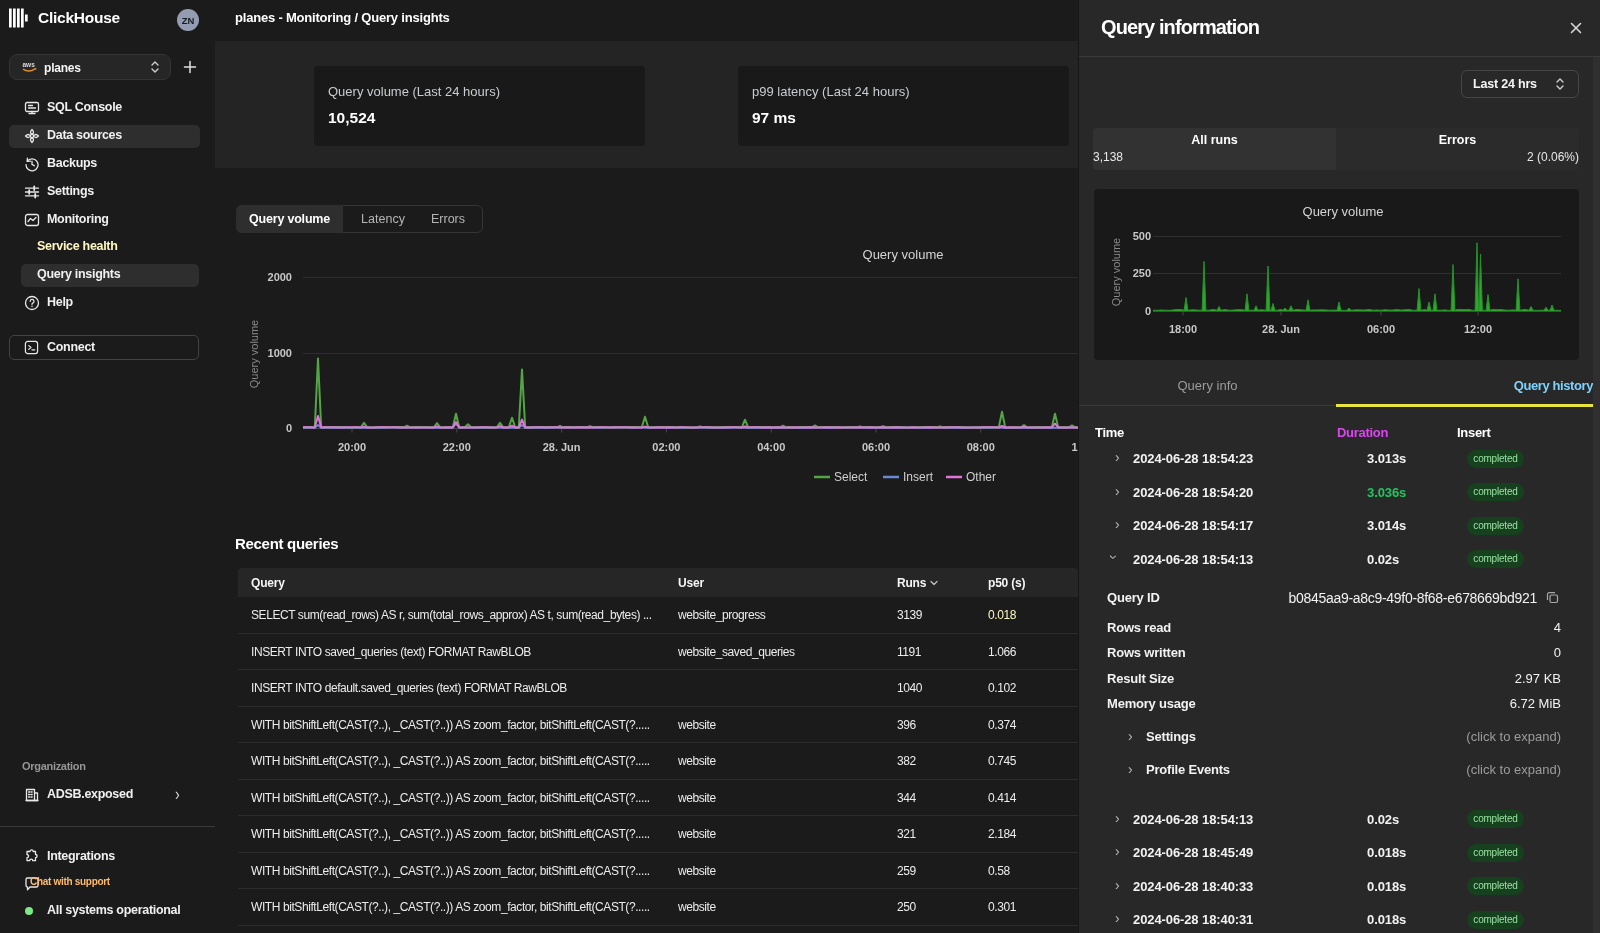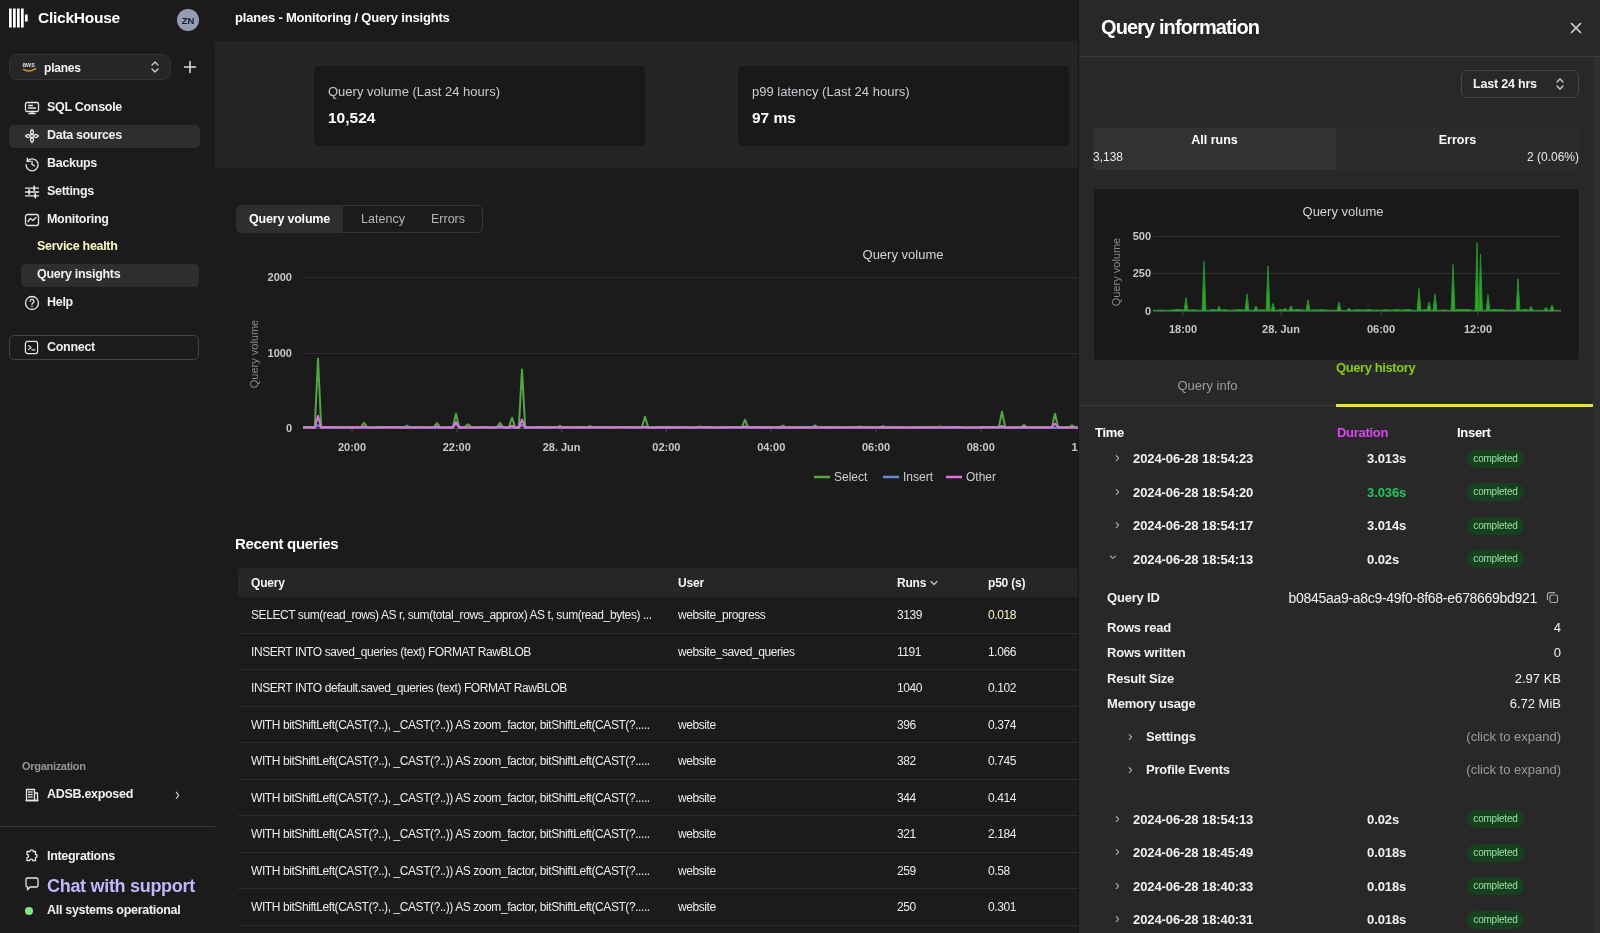--- a/index.html
+++ b/index.html
@@ -109,21 +109,21 @@
       <g fill="none" stroke="#e8e8e8" stroke-width="1.3" stroke-linecap="round" stroke-linejoin="round">
         <path d="M6 2.5 a1.6 1.6 0 0 1 3.2 0 h2.3 v3 a1.6 1.6 0 0 1 0 3.2 v3 h-2.7 a1.6 1.6 0 0 0 -3.2 0 H3 v-3 a1.6 1.6 0 0 0 0 -3.2 v-3 h3 Z"></path>
       </g>
     </svg>
 <div class="abs" style="left:47px;top:849px;font-size:12.5px;font-weight:bold;letter-spacing:-0.3px;color:#f0f0f0">Integrations</div>
 <svg class="abs" style="left:24px;top:876px" width="16" height="16" viewBox="0 0 16 16">
       <g fill="none" stroke="#e8e8e8" stroke-width="1.3" stroke-linecap="round" stroke-linejoin="round">
         <path d="M2 3.5 a1.5 1.5 0 0 1 1.5 -1.5 h9 a1.5 1.5 0 0 1 1.5 1.5 v6 a1.5 1.5 0 0 1 -1.5 1.5 h-6.5 L3.5 13.8 v-2.8 H3.5 a1.5 1.5 0 0 1 -1.5 -1.5 Z"></path>
       </g>
     </svg>
-<div class="abs" style="left:47px;top:876px;font-size:18px;font-weight:bold;letter-spacing:-0.3px;color:#c4b5fd">Chat with support</div>
+<div class="abs" style="left:30px;top:876px;font-size:10px;font-weight:bold;letter-spacing:-0.3px;color:#fdba74">Chat with support</div>
 <div class="abs" style="left:25px;top:907px;width:8px;height:8px;border-radius:50%;background:#7ee787"></div>
 <div class="abs" style="left:47px;top:903px;font-size:12.5px;font-weight:bold;letter-spacing:-0.3px;color:#f0f0f0">All systems operational</div>
 </div>
 <div class="abs" style="left:215px;top:0;width:863px;height:933px;background:#1b1b1b;overflow:hidden">
 <div class="abs" style="left:20px;top:10px;font-size:13px;font-weight:bold;letter-spacing:-0.2px;color:#fff">planes - Monitoring / Query insights</div>
 <div class="abs" style="left:0;top:41px;width:863px;height:127px;background:#242424"></div>
 <div class="abs" style="left:99px;top:66px;width:331px;height:80px;border-radius:4px;background:#191919"></div>
 <div class="abs" style="left:113px;top:84px;font-size:13px;color:#c9ccd1">Query volume (Last 24 hours)</div>
 <div class="abs" style="left:113px;top:109px;font-size:15.5px;font-weight:bold;color:#fff">10,524</div>
 <div class="abs" style="left:523px;top:66px;width:331px;height:80px;border-radius:4px;background:#191919"></div>
@@ -261,21 +261,21 @@
 <path d="M1280 311.5 v4" stroke="#494949" stroke-width="1"></path>
 <text x="1280" y="333" font-size="11" font-weight="bold" fill="#c8c8c8" text-anchor="middle">28. Jun</text>
 <path d="M1380 311.5 v4" stroke="#494949" stroke-width="1"></path>
 <text x="1380" y="333" font-size="11" font-weight="bold" fill="#c8c8c8" text-anchor="middle">06:00</text>
 <path d="M1477 311.5 v4" stroke="#494949" stroke-width="1"></path>
 <text x="1477" y="333" font-size="11" font-weight="bold" fill="#c8c8c8" text-anchor="middle">12:00</text>
 <path d="M1152.0 310.2 L1156.0 310.3 L1160.0 310.0 L1164.0 310.2 L1168.0 310.3 L1172.0 310.0 L1176.0 309.4 L1180.0 309.6 L1183.1 310.2 L1185.0 297.5 L1186.9 310.2 L1192.0 309.8 L1196.0 310.1 L1201.1 310.2 L1203.0 261.5 L1204.9 310.2 L1208.0 310.2 L1212.0 309.4 L1216.1 310.2 L1218.0 306.5 L1219.9 310.2 L1224.0 309.6 L1228.0 310.2 L1232.0 310.1 L1236.0 309.7 L1240.0 309.6 L1244.1 310.2 L1246.0 293.8 L1247.9 310.2 L1253.1 310.2 L1255.0 305.8 L1256.9 310.2 L1260.0 309.7 L1265.1 310.2 L1267.0 266.0 L1268.9 310.2 L1270.1 310.2 L1272.0 303.5 L1273.9 310.2 L1276.0 310.3 L1280.0 309.4 L1282.1 310.2 L1284.0 308.0 L1285.9 310.2 L1288.1 310.2 L1290.0 305.8 L1291.9 310.2 L1296.0 309.4 L1300.0 309.8 L1305.1 310.2 L1307.0 299.8 L1308.9 310.2 L1312.0 309.9 L1316.0 310.0 L1320.0 309.8 L1324.0 309.9 L1328.0 310.2 L1332.0 310.1 L1336.1 310.2 L1338.0 302.0 L1339.9 310.2 L1344.0 310.4 L1346.1 310.2 L1348.0 308.0 L1349.9 310.2 L1352.0 310.1 L1356.0 309.8 L1360.0 309.9 L1364.0 310.0 L1368.0 309.4 L1372.0 310.2 L1376.0 310.0 L1380.0 310.2 L1384.0 309.7 L1388.0 310.1 L1392.0 310.0 L1396.0 309.6 L1400.0 310.1 L1404.0 309.8 L1408.0 309.5 L1412.0 310.3 L1416.1 310.2 L1418.0 288.5 L1419.9 310.2 L1424.0 309.6 L1426.1 310.2 L1428.0 302.0 L1429.9 310.2 L1432.1 310.2 L1434.0 293.8 L1435.9 310.2 L1440.0 310.2 L1444.0 309.9 L1448.0 310.4 L1450.1 310.2 L1452.0 264.5 L1453.9 310.2 L1456.0 309.5 L1460.0 309.4 L1464.0 309.6 L1468.0 309.4 L1472.0 310.4 L1474.1 310.2 L1476.0 242.8 L1477.6 310.2 L1477.9 310.2 L1479.5 254.0 L1481.4 310.2 L1485.1 310.2 L1487.0 294.5 L1488.9 310.2 L1492.0 309.4 L1496.0 309.7 L1500.0 309.5 L1504.0 310.1 L1508.0 310.2 L1512.0 309.9 L1515.1 310.2 L1517.0 278.8 L1518.9 310.2 L1524.0 309.4 L1528.1 310.2 L1530.0 306.5 L1531.9 310.2 L1536.0 310.4 L1540.0 310.2 L1543.1 310.2 L1545.0 307.2 L1546.9 310.2 L1549.1 310.2 L1551.0 305.0 L1552.9 310.2 L1556.0 310.3 L1560.0 310.4 L1560.0 311.0 L1152.0 311.0 Z" fill="#31a62c" stroke="none"></path>
 <path d="M1152.0 310.2 L1156.0 310.3 L1160.0 310.0 L1164.0 310.2 L1168.0 310.3 L1172.0 310.0 L1176.0 309.4 L1180.0 309.6 L1183.1 310.2 L1185.0 297.5 L1186.9 310.2 L1192.0 309.8 L1196.0 310.1 L1201.1 310.2 L1203.0 261.5 L1204.9 310.2 L1208.0 310.2 L1212.0 309.4 L1216.1 310.2 L1218.0 306.5 L1219.9 310.2 L1224.0 309.6 L1228.0 310.2 L1232.0 310.1 L1236.0 309.7 L1240.0 309.6 L1244.1 310.2 L1246.0 293.8 L1247.9 310.2 L1253.1 310.2 L1255.0 305.8 L1256.9 310.2 L1260.0 309.7 L1265.1 310.2 L1267.0 266.0 L1268.9 310.2 L1270.1 310.2 L1272.0 303.5 L1273.9 310.2 L1276.0 310.3 L1280.0 309.4 L1282.1 310.2 L1284.0 308.0 L1285.9 310.2 L1288.1 310.2 L1290.0 305.8 L1291.9 310.2 L1296.0 309.4 L1300.0 309.8 L1305.1 310.2 L1307.0 299.8 L1308.9 310.2 L1312.0 309.9 L1316.0 310.0 L1320.0 309.8 L1324.0 309.9 L1328.0 310.2 L1332.0 310.1 L1336.1 310.2 L1338.0 302.0 L1339.9 310.2 L1344.0 310.4 L1346.1 310.2 L1348.0 308.0 L1349.9 310.2 L1352.0 310.1 L1356.0 309.8 L1360.0 309.9 L1364.0 310.0 L1368.0 309.4 L1372.0 310.2 L1376.0 310.0 L1380.0 310.2 L1384.0 309.7 L1388.0 310.1 L1392.0 310.0 L1396.0 309.6 L1400.0 310.1 L1404.0 309.8 L1408.0 309.5 L1412.0 310.3 L1416.1 310.2 L1418.0 288.5 L1419.9 310.2 L1424.0 309.6 L1426.1 310.2 L1428.0 302.0 L1429.9 310.2 L1432.1 310.2 L1434.0 293.8 L1435.9 310.2 L1440.0 310.2 L1444.0 309.9 L1448.0 310.4 L1450.1 310.2 L1452.0 264.5 L1453.9 310.2 L1456.0 309.5 L1460.0 309.4 L1464.0 309.6 L1468.0 309.4 L1472.0 310.4 L1474.1 310.2 L1476.0 242.8 L1477.6 310.2 L1477.9 310.2 L1479.5 254.0 L1481.4 310.2 L1485.1 310.2 L1487.0 294.5 L1488.9 310.2 L1492.0 309.4 L1496.0 309.7 L1500.0 309.5 L1504.0 310.1 L1508.0 310.2 L1512.0 309.9 L1515.1 310.2 L1517.0 278.8 L1518.9 310.2 L1524.0 309.4 L1528.1 310.2 L1530.0 306.5 L1531.9 310.2 L1536.0 310.4 L1540.0 310.2 L1543.1 310.2 L1545.0 307.2 L1546.9 310.2 L1549.1 310.2 L1551.0 305.0 L1552.9 310.2 L1556.0 310.3 L1560.0 310.4" stroke="#25912a" stroke-width="1" fill="none"></path>
 </svg>
 <div class="abs" style="left:0;top:378px;width:257px;text-align:center;font-size:13px;color:#9c9c9c">Query info</div>
-<div class="abs" style="left:257px;top:360px;width:257px;text-align:left;font-size:13px;font-weight:bold;letter-spacing:-0.4px;color:#84cc16">Query history</div>
+<div class="abs" style="left:257px;top:378px;width:257px;text-align:right;font-size:13px;font-weight:bold;letter-spacing:-0.4px;color:#7dd3fc">Query history</div>
 <div class="abs" style="left:0;top:405px;width:522px;height:1px;background:#3a3a3a"></div>
 <div class="abs" style="left:257px;top:404px;width:257px;height:2.5px;background:#eae43e"></div>
 <div class="abs" style="left:16px;top:425px;font-size:13px;font-weight:bold;letter-spacing:-0.3px;color:#fff">Time</div>
 <div class="abs" style="left:258px;top:425px;font-size:13px;font-weight:bold;letter-spacing:-0.3px;color:#d946ef">Duration</div>
 <div class="abs" style="left:378px;top:425px;font-size:13px;font-weight:bold;letter-spacing:-0.3px;color:#fff">Insert</div>
 <div class="abs" style="left:36px;top:449.0px;font-size:14px;color:#b9b9b9">›</div>
 <div class="abs" style="left:54px;top:451.0px;font-size:13px;font-weight:bold;letter-spacing:-0.1px;color:#f2f2f2">2024-06-28 18:54:23</div>
 <div class="abs" style="left:288px;top:451.0px;font-size:13px;font-weight:bold;letter-spacing:-0.1px;color:#f2f2f2">3.013s</div>
 <div class="abs" style="left:388px;top:449.5px;width:57px;height:18px;border-radius:9px;background:#17401f;text-align:center;line-height:18px;font-size:10px;letter-spacing:-0.2px;color:#97e0a0">completed</div>
 <div class="abs" style="left:36px;top:482.5px;font-size:14px;color:#b9b9b9">›</div>

